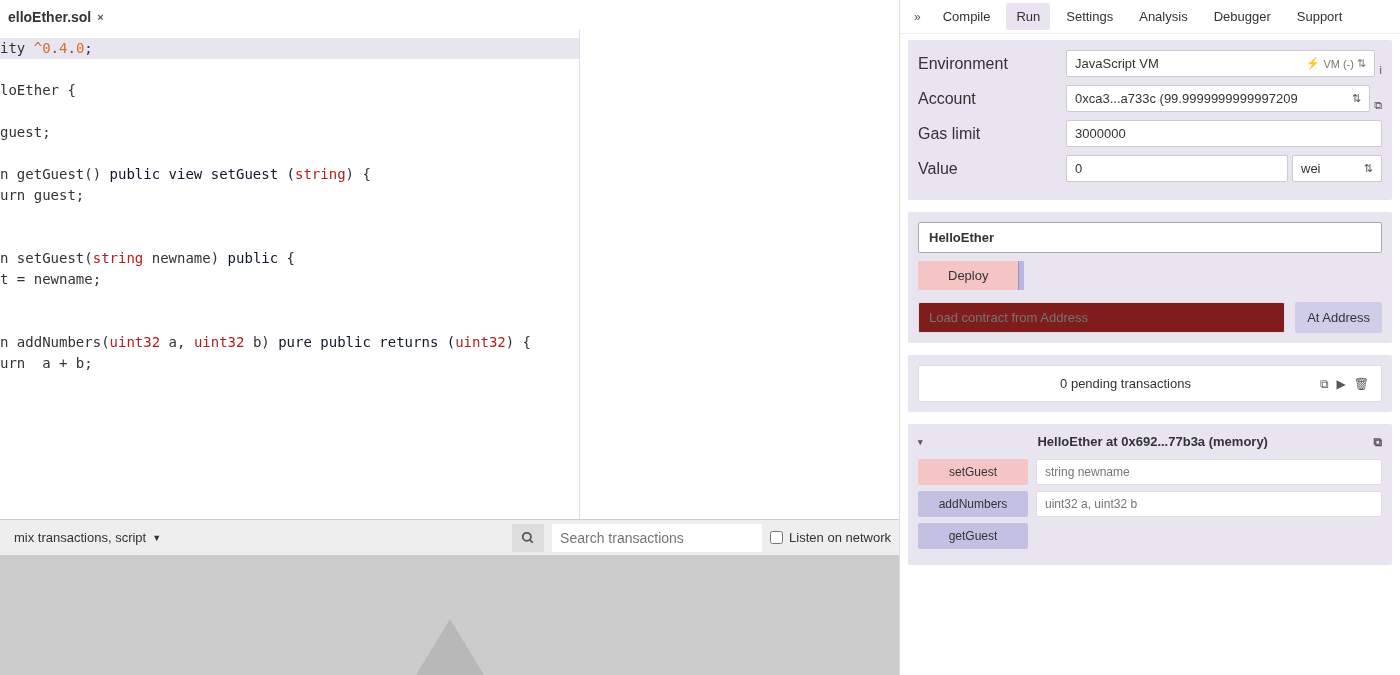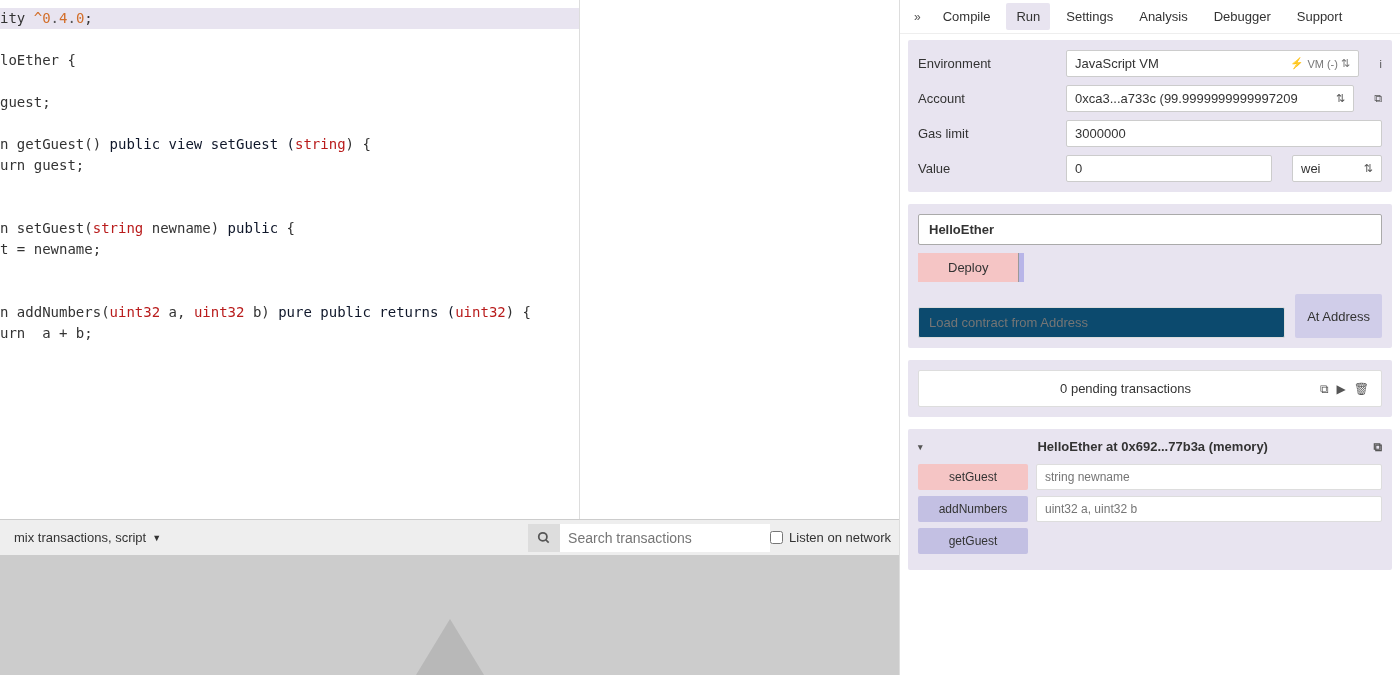--- a/index.html
+++ b/index.html
@@ -55,20 +55,21 @@
     .type { color: #b91c1c; }
     .num { color: #d36f2a; }
     .dot { color: #555; }
     .terminal-bar {
       background: #eee;
       border-top: 1px solid #ccc;
       height: 36px;
       display: flex;
       align-items: center;
       padding: 0 8px;
+      gap: 8px;
     }
     .terminal-dropdown {
       font-size: 13px;
       color: #333;
       padding: 4px 6px;
       background: transparent;
       border: none;
       display: flex;
       align-items: center;
       gap: 6px;
@@ -139,31 +140,31 @@
       margin: 6px 8px;
       padding: 10px 10px;
       border-radius: 2px;
     }
     .field-row {
       display: flex;
       align-items: center;
       margin-bottom: 8px;
       gap: 10px;
     }
-    .field-row:last-child { margin-bottom: 0;}
+    .field-row:last-child { margin-bottom: 8px;}
     .field-label {
       width: 138px;
-      font-size: 13px;
+      font-size: 16px;
       color: #333;
     }
     .field-control {
       flex: 1;
       display:flex;
-      align-items:center;
-      gap:20px;
+      align-items:flex-end;
+      gap:4px;
     }
     .select-box, .input-box {
       border: 1px solid #ccc;
       background: #fff;
       padding: 5px 8px;
       font-size: 13px;
       border-radius: 2px;
       color:#333;
       width: 100%;
     }
@@ -186,22 +187,22 @@
     }
     .deploy-btn {
       background:#f5c5c5; color:#333; padding:7px 30px; font-size:13px;
       border:none; cursor:pointer;
     }
     .deploy-dropdown {
       width:6px; background:#b8b5e8; border-left:1px solid #999;
     }
     .at-address-row { display:flex; gap:10px; margin-top:12px;}
     .at-address-input {
-      flex:1; border:1px solid #ddd; background:#0c4a6e; padding:7px 10px;
-      font-size:13px; color:#999; border-radius:2px;margin-top:13px;
+      flex:1; border:1px solid #ddd; background:#7f1d1d; padding:7px 10px;
+      font-size:13px; color:#999; border-radius:2px;
     }
     .at-address-btn {
       background:#d0cde9; padding:7px 12px; font-size:13px; border:none;
       border-radius:2px; cursor:pointer; color:#333;
     }
 
     .pending-box {
       border:1px solid #ddd; background:#fff; padding:10px 12px;
       display:flex; align-items:center; font-size:13px; color:#333;
       border-radius:2px;
@@ -242,20 +243,26 @@
     .code-right {
       width: 320px;
       border-left: 1px solid #ddd;
       background: #fff;
     }
   </style>
 </head>
 <body>
 
 <div class="left-panel">
+  <div class="file-tabs">
+    <div class="file-tab">
+      <span>elloEther.sol</span>
+      <span class="close-x">×</span>
+    </div>
+  </div>
 
   <div class="code-split">
     <div class="code-left">
       <div class="code-area"><span class="highlighted-line"><span>ity </span><span class="num">^0</span><span class="dot">.</span><span class="num">4</span><span class="dot">.</span><span class="num">0</span><span>;</span></span>
 <span>loEther {</span>
 
 <span>guest;</span>
 
 <span>n getGuest() </span><span class="kw">public</span><span class="kw"> view setGuest (</span><span class="type">string</span><span>) {</span>
 <span>urn guest;</span>

